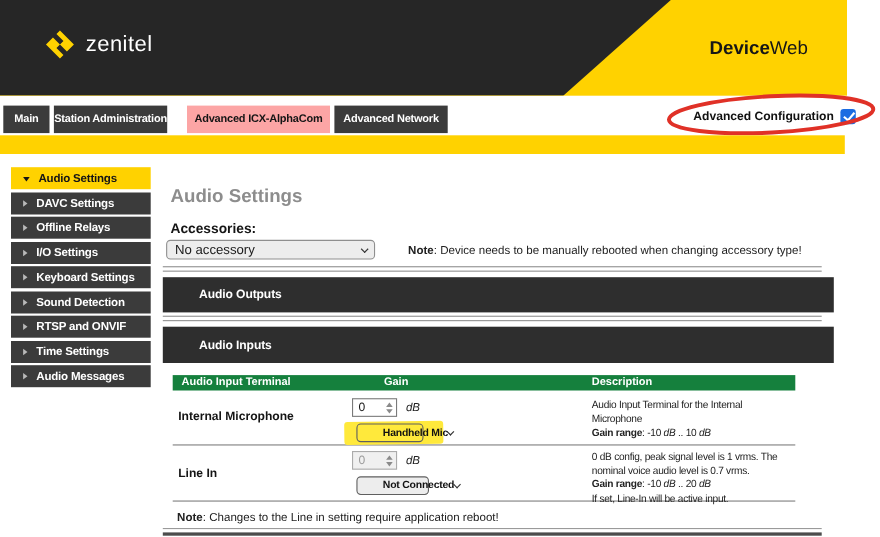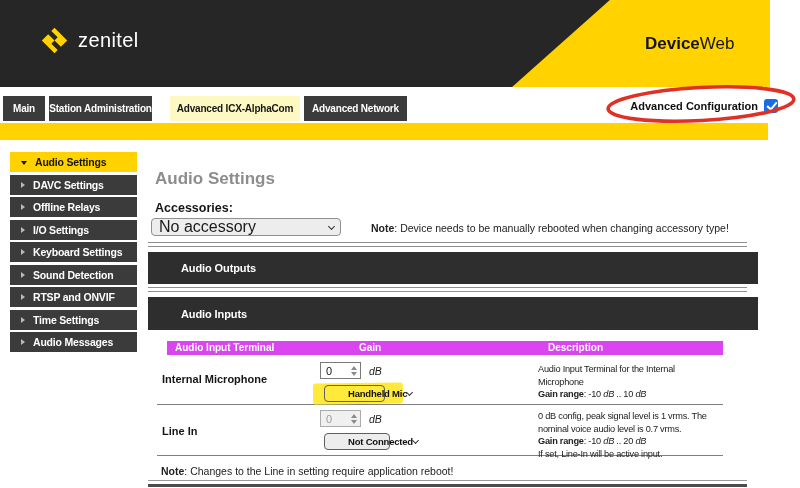--- a/index.html
+++ b/index.html
@@ -13,21 +13,21 @@
   #logo { position:absolute; left:40px; top:26px; display:flex; align-items:center; gap:9px; }
   #logo-text { color:#fff; font-size:20px; font-weight:500; letter-spacing:.4px; }
   #product { position:absolute; left:645px; top:34px; font-size:17px; color:#161616; }
   #product b { font-weight:700; }
   #product span.lite { font-weight:400; }
 
   
   .tab { position:absolute; top:96px; height:25px; display:flex; align-items:center; justify-content:center;
          background:#3b3b3b; color:#fff; font-size:10px; font-weight:700; letter-spacing:-.2px;
          white-space:nowrap; cursor:pointer; }
-  .tab.active { background:#fef9c3; color:#151515; }
+  .tab.active { background:#fca5a5; color:#151515; }
   #tab-main { left:3px; width:42px; }
   #tab-station { left:49px; width:103px; }
   #tab-icx { left:170px; width:130px; }
   #tab-network { left:304px; width:103px; }
 
   #adv-config { position:absolute; left:600px; top:98px; width:178px; height:15px;
                 display:flex; align-items:center; justify-content:flex-end; gap:6px; }
   #adv-config-label { font-size:11px; font-weight:700; color:#111; white-space:nowrap; }
   .cbx { width:14px; height:14px; background:#1b6ce2; border-radius:3px; position:relative; flex:0 0 auto; cursor:pointer; }
   .cbx::after { content:""; position:absolute; left:4.5px; top:1.5px; width:4px; height:8px;
@@ -45,41 +45,41 @@
   .arr-r { width:0; height:0; border-top:3.5px solid transparent; border-bottom:3.5px solid transparent;
            border-left:4.5px solid #b9b9b9; }
   .arr-d { width:0; height:0; border-left:3.5px solid transparent; border-right:3.5px solid transparent;
            border-top:4.5px solid #151515; margin-top:1px; }
 
   
   #page-title { position:absolute; left:155px; top:169px; font-size:17px; font-weight:700; color:#8d8d8d; }
   #accessories-label { position:absolute; left:155px; top:201px; font-size:12.5px; font-weight:700; color:#151515; }
 
   .select { border:1px solid #8f8f8f; border-radius:4px; background:#ededed; display:flex; align-items:center;
-            font-size:16px; color:#1a1a1a; padding-left:7px; cursor:pointer;gap:28px; }
+            font-size:12px; color:#1a1a1a; padding-left:7px; cursor:pointer;gap:28px; }
   .chev { width:5px; height:5px; border-left:1.5px solid #333; border-bottom:1.5px solid #333;
           transform:rotate(-45deg); margin-left:auto; margin-right:6px; margin-top:-2px; flex:0 0 auto; }
   #accessory-select { position:absolute; left:151px; top:218px; width:190px; height:18px; }
 
   .note { font-size:10.5px; color:#222; white-space:nowrap; }
   .note b { font-weight:700; }
   #accessory-note { position:absolute; left:347px; top:222px;margin-left:24px; }
 
   .dline { position:absolute; width:599px; height:5px; border-top:1px solid #8f8f8f; border-bottom:1px solid #8f8f8f; }
   #dline1 { left:148px; top:242px; }
   #dline2 { left:148px; top:287px; }
 
   .black-bar { position:absolute; left:148px; width:610px; background:#2e2e2e; color:#fff; display:flex;
                align-items:center; padding-left:33px; font-size:11px; font-weight:700; letter-spacing:-.1px; }
   #bar-outputs { top:252px; height:32px; }
   #bar-inputs  { top:297px; height:33px; }
 
   
   #table { position:absolute; left:157px; top:341px; width:566px; }
-  #thead { position:relative; height:14px; background:#d946ef; color:#fff; font-size:10px; font-weight:700;margin-left:10px; }
+  #thead { position:relative; height:14px; background:#15803d; color:#fff; font-size:10px; font-weight:700; }
   #thead span { position:absolute; top:1px; white-space:nowrap; }
   #th-terminal { left:8px; }
   #th-gain { left:192px; }
   #th-desc { left:381px; }
 
   .trow { position:relative; border-bottom:1px solid #7f7f7f; }
   #row1 { height:50px; }
   #row2 { height:51px; }
   .terminal { position:absolute; left:5px; font-size:11px; font-weight:700; color:#151515; white-space:nowrap; }
 

